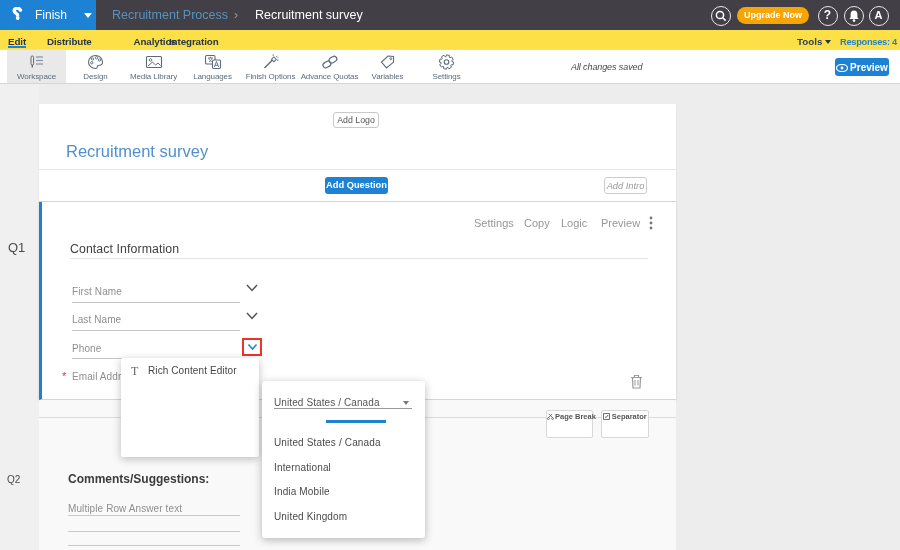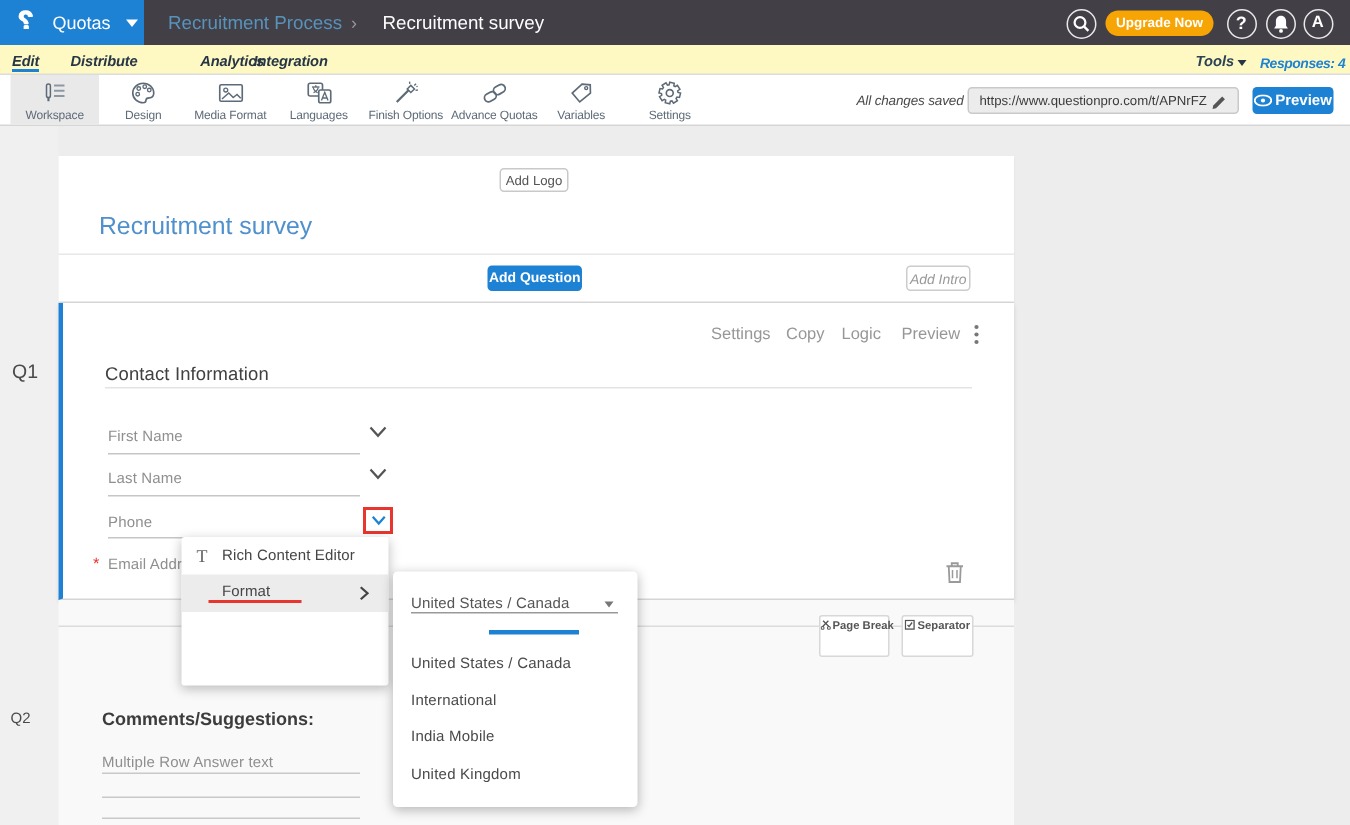--- a/index.html
+++ b/index.html
@@ -14,21 +14,21 @@
   #logoTxt { position:absolute; left:35px; top:8px; font-size:12px; color:#fff; }
   .caret-down { width:0; height:0; border-left:4px solid transparent; border-right:4px solid transparent; border-top:5px solid #fff; }
   #logoCaret { position:absolute; left:84px; top:13px; }
   #bc1 { position:absolute; left:112px; top:8px; font-size:12.5px; color:#5793bb; }
   #bcArrow { position:absolute; left:234px; top:7.5px; font-size:12px; color:#9a9a9a; }
   #bc2 { position:absolute; left:255px; top:8px; font-size:12.5px; color:#fdfdfd; }
   .circ { position:absolute; top:5.5px; width:20px; height:20px; border:1.5px solid #e8e8e8; border-radius:50%; color:#fff; text-align:center; }
   #upgrade { position:absolute; left:737px; top:7px; width:72px; height:17px; background:#f7a405; border-radius:9px; color:#fff; font-size:9px; font-weight:700; text-align:center; line-height:17px; }
 
   
-  #tabbar { position:absolute; left:0; top:30px; width:900px; height:20px; background:#fef9c3; border-bottom:1px solid #dcdcdc;font-style:italic; }
+  #tabbar { position:absolute; left:0; top:30px; width:900px; height:20px; background:#fde047; border-bottom:1px solid #dcdcdc; }
   .tab { position:absolute; top:6px; font-size:9.8px; font-weight:700; letter-spacing:-0.1px; color:#263645; }
   #tabEditU { position:absolute; left:8px; top:16px; width:18px; height:1.8px; background:#1e82d4; }
   #tools { position:absolute; left:797px; top:6px; font-size:9.8px; font-weight:700; color:#2c4257; }
   #toolsCaret { position:absolute; left:825px; top:10px; border-top-color:#2c4257; border-left-width:3px; border-right-width:3px; border-top-width:3.5px; }
   #resp { position:absolute; left:840px; top:6.5px; font-size:9.3px; font-weight:700; letter-spacing:-0.3px; color:#1e82d4; }
 
   
   #toolbar { position:absolute; left:0; top:50px; width:900px; height:34px; background:#fff; border-bottom:1px solid #d6d6d6; }
   #wscell { position:absolute; left:7px; top:0; width:59px; height:33px; background:#e9e9e9; }
   .tbitem { position:absolute; top:0; width:59px; height:33px; text-align:center; }
@@ -85,21 +85,21 @@
 
   #redbox { position:absolute; left:241.5px; top:254px; width:20.5px; height:18px; border:2.5px solid #e8352e; }
   #trash1 { position:absolute; left:630px; top:290px; }
 </style>
 </head>
 <body>
 
 <div id="topbar">
   <div id="logo">
     <span id="logoP">?</span>
-    <span id="logoTxt">Quotas</span>
+    <span id="logoTxt">Finish</span>
     <div id="logoCaret" class="caret-down"></div>
   </div>
   <span id="bc1">Recruitment Process</span>
   <span id="bcArrow">›</span>
   <span id="bc2">Recruitment survey</span>
   <div class="circ" style="left:711px;">
     <svg width="16" height="16" style="margin-top:1px;" viewBox="0 0 16 16">
         <circle cx="7" cy="7" r="3.6" fill="none" stroke="#fff" stroke-width="1.5"></circle>
         <line x1="9.8" y1="9.8" x2="12.6" y2="12.6" stroke="#fff" stroke-width="1.6"></line>
       </svg>
@@ -147,21 +147,21 @@
         <circle cx="4.8" cy="8.8" r="1.2" fill="none" stroke="#5d6b78" stroke-width="0.9"></circle>
       </svg>
     <div class="tblabel">Design</div>
   </div>
   <div class="tbitem" style="left:124px;">
     <svg width="18" height="16" viewBox="0 0 18 16">
         <rect x="1.5" y="2.5" width="15" height="11" rx="1" fill="none" stroke="#5d6b78" stroke-width="1.1"></rect>
         <circle cx="5.5" cy="6" r="1.3" fill="none" stroke="#5d6b78" stroke-width="0.9"></circle>
         <path d="M3 12 L7.5 8 L10.5 11 L13 9 L15.5 11.5" fill="none" stroke="#5d6b78" stroke-width="1"></path>
       </svg>
-    <div class="tblabel">Media Format</div>
+    <div class="tblabel">Media Library</div>
   </div>
   <div class="tbitem" style="left:183px;">
     <svg width="18" height="16" viewBox="0 0 18 16">
         <rect x="1.5" y="1.5" width="9.5" height="8.5" rx="1.2" fill="none" stroke="#5d6b78" stroke-width="1.1"></rect>
         <line x1="4" y1="4" x2="9" y2="4" stroke="#5d6b78" stroke-width="0.9"></line>
         <line x1="6.5" y1="2.8" x2="6.5" y2="4" stroke="#5d6b78" stroke-width="0.9"></line>
         <path d="M5 7.8 C6.5 7 8 5.5 8.2 4.2 M7.8 7.8 C6.2 7 5 5.5 4.8 4.2" fill="none" stroke="#5d6b78" stroke-width="0.8"></path>
         <rect x="8.5" y="6" width="8" height="8.5" rx="1.2" fill="#fff" stroke="#5d6b78" stroke-width="1.1"></rect>
         <path d="M10.3 13 L12.5 7.5 L14.7 13 M11 11.3 L14 11.3" fill="none" stroke="#5d6b78" stroke-width="0.9"></path>
       </svg>
@@ -193,25 +193,20 @@
     <div class="tblabel">Variables</div>
   </div>
   <div class="tbitem" style="left:417px;">
     <svg width="17" height="16" viewBox="0 0 17 16">
         <circle cx="8.5" cy="8" r="2.3" fill="none" stroke="#5d6b78" stroke-width="1.1"></circle>
         <path d="M15.7 8.0 L15.0 11.0 L13.3 10.7 L12.7 11.6 L13.6 13.1 L11.0 14.8 L10.0 13.3 L8.9 13.5 L8.5 15.2 L5.5 14.5 L5.8 12.8 L4.9 12.2 L3.4 13.1 L1.7 10.5 L3.2 9.5 L3.0 8.4 L1.3 8.0 L2.0 5.0 L3.7 5.3 L4.3 4.4 L3.4 2.9 L6.0 1.2 L7.0 2.7 L8.1 2.5 L8.5 0.8 L11.5 1.5 L11.2 3.2 L12.1 3.8 L13.6 2.9 L15.3 5.5 L13.8 6.5 L14.0 7.6 Z" fill="none" stroke="#5d6b78" stroke-width="1"></path>
       </svg>
     <div class="tblabel">Settings</div>
   </div>
   <span id="savemsg">All changes saved</span>
-  <div id="urlbox">https://www.questionpro.com/t/APNrFZ
-    <svg width="11" height="11" viewBox="0 0 12 12" style="position:absolute; right:7px; top:4px;">
-        <path d="M1.5 10.5 L2 8 L8.5 1.5 L10.5 3.5 L4 10 L1.5 10.5 Z" fill="#555"></path>
-      </svg>
-  </div>
   <div id="previewbtn">
     <svg width="12" height="8" viewBox="0 0 12 8" style="vertical-align:-0.5px; margin-right:2px;">
         <ellipse cx="6" cy="4" rx="5.5" ry="3.5" fill="none" stroke="#fff" stroke-width="1.2"></ellipse>
         <circle cx="6" cy="4" r="1.4" fill="#fff"></circle>
       </svg>Preview</div>
 </div>
 
 <div id="page">
   <div id="gutter"></div>
 
@@ -288,27 +283,20 @@
     </svg>
   <div id="redbox" class="abs"></div>
 
   <div id="menu">
     <div class="mitem" style="top:0;">
       <svg class="abs" style="left:9px; top:6px;" width="13" height="12" viewBox="0 0 13 12">
           <text x="1" y="10.5" font-size="12" font-family="Liberation Serif, serif" fill="#666">T</text>
         </svg>
       <span class="mtext">Rich Content Editor</span>
     </div>
-    <div class="mitem" id="fmt" style="top:24.75px;">
-      <span class="mtext">Format</span>
-      <div id="fmtu"></div>
-      <svg class="abs" style="left:118px; top:7px;" width="8" height="11" viewBox="0 0 8 11">
-          <polyline points="1.5,1.5 6,5.5 1.5,9.5" fill="none" stroke="#444" stroke-width="1.5"></polyline>
-        </svg>
-    </div>
   </div>
 
   <div id="submenu">
     <span id="seltext">United States / Canada</span>
     <div id="selcaret" class="caret-down"></div>
     <div id="selline"></div>
     <div id="bluebar"></div>
     <span class="opt" style="top:56px;">United States / Canada</span>
     <span class="opt" style="top:81px;">International</span>
     <span class="opt" style="top:105px;">India Mobile</span>

